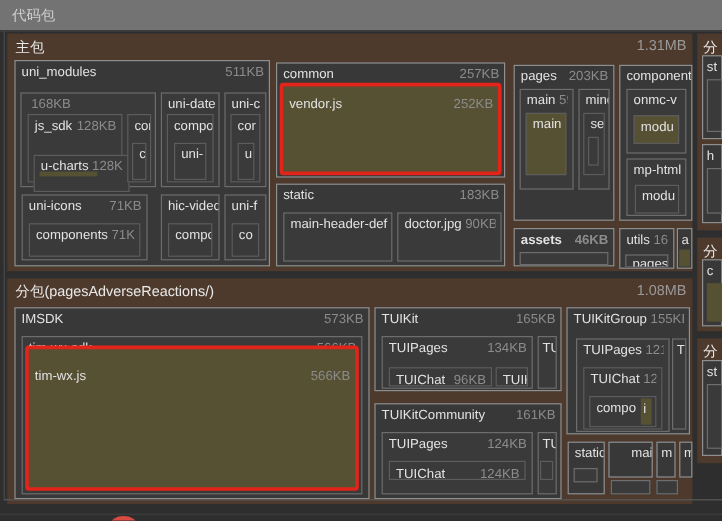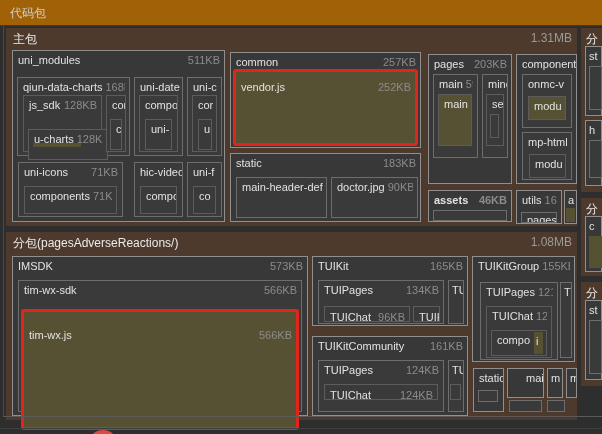--- a/index.html
+++ b/index.html
@@ -1,18 +1,18 @@
 <!DOCTYPE html>
 <html><head>
 <meta charset="utf-8">
 <style>
   html,body{margin:0;padding:0;background:#2e2e2e;}
   #root{position:relative;width:602px;height:434px;background:#2e2e2e;overflow:hidden;
         font-family:"Liberation Sans","DejaVu Sans",sans-serif;}
-  .topbar{position:absolute;left:0;top:0;width:602px;height:26px;background:#a16207;
+  .topbar{position:absolute;left:0;top:0;width:602px;height:26px;background:#737373;
           border-bottom:1px solid #3a3a3a;box-sizing:border-box;}
   .topbar .t{position:absolute;left:10px;top:5px;font-size:12px;color:#cfcfcf;white-space:nowrap;}
   .sec{position:absolute;background:#4d3a2c;box-sizing:border-box;}
   .sec-title{position:absolute;left:7px;top:3px;font-size:12px;color:#eaeaea;white-space:nowrap;}
   .sec-size{position:absolute;right:5px;top:3px;font-size:12px;color:#9a9a9a;white-space:nowrap;}
   .box{position:absolute;box-sizing:border-box;background:#383838;border:1px solid #7e7e7e;overflow:hidden;}
   .b1{border-color:#8f8f8f;}
   .b2{border-color:#6d6d6d;background:#3a3a3a;}
   .b3{border-color:#5c5c5c;background:#3a3a3a;}
   .hd{display:flex;justify-content:space-between;align-items:flex-start;
@@ -41,21 +41,20 @@
   </div>
 
   <div class="box b1" style="left:12px;top:50px;width:213px;height:172px;">
     <div class="hd">
       <span class="lb">uni_modules</span>
       <span class="sz">511KB</span>
     </div>
   </div>
   <div class="box b2" style="left:17px;top:77px;width:113px;height:79px;">
     <div class="hd">
-      <span class="lb">qiun-data-charts</span>
       <span class="sz">168KB</span>
     </div>
   </div>
   <div class="box b3" style="left:23px;top:95px;width:79px;height:57px;">
     <div class="hd">
       <span class="lb">js_sdk</span>
       <span class="sz">128KB</span>
     </div>
   </div>
   <div class="box b3" style="left:28px;top:129px;width:80px;height:31px;">
@@ -260,21 +259,21 @@
       <span class="lb">IMSDK</span>
       <span class="sz">573KB</span>
     </div>
   </div>
   <div class="box b2" style="left:18px;top:280px;width:284px;height:132px;">
     <div class="hd">
       <span class="lb">tim-wx-sdk</span>
       <span class="sz">566KB</span>
     </div>
   </div>
-  <div class="box sel" style="left:21px;top:288px;width:278px;height:121px;margin-top:21px;">
+  <div class="box sel" style="left:21px;top:288px;width:278px;height:121px;">
     <div class="hd" style="padding-top:16px;">
       <span class="lb">tim-wx.js</span>
       <span class="sz">566KB</span>
     </div>
   </div>
 
   <div class="box b1" style="left:312px;top:256px;width:156px;height:70px;">
     <div class="hd">
       <span class="lb">TUIKit</span>
       <span class="sz">165KB</span>

